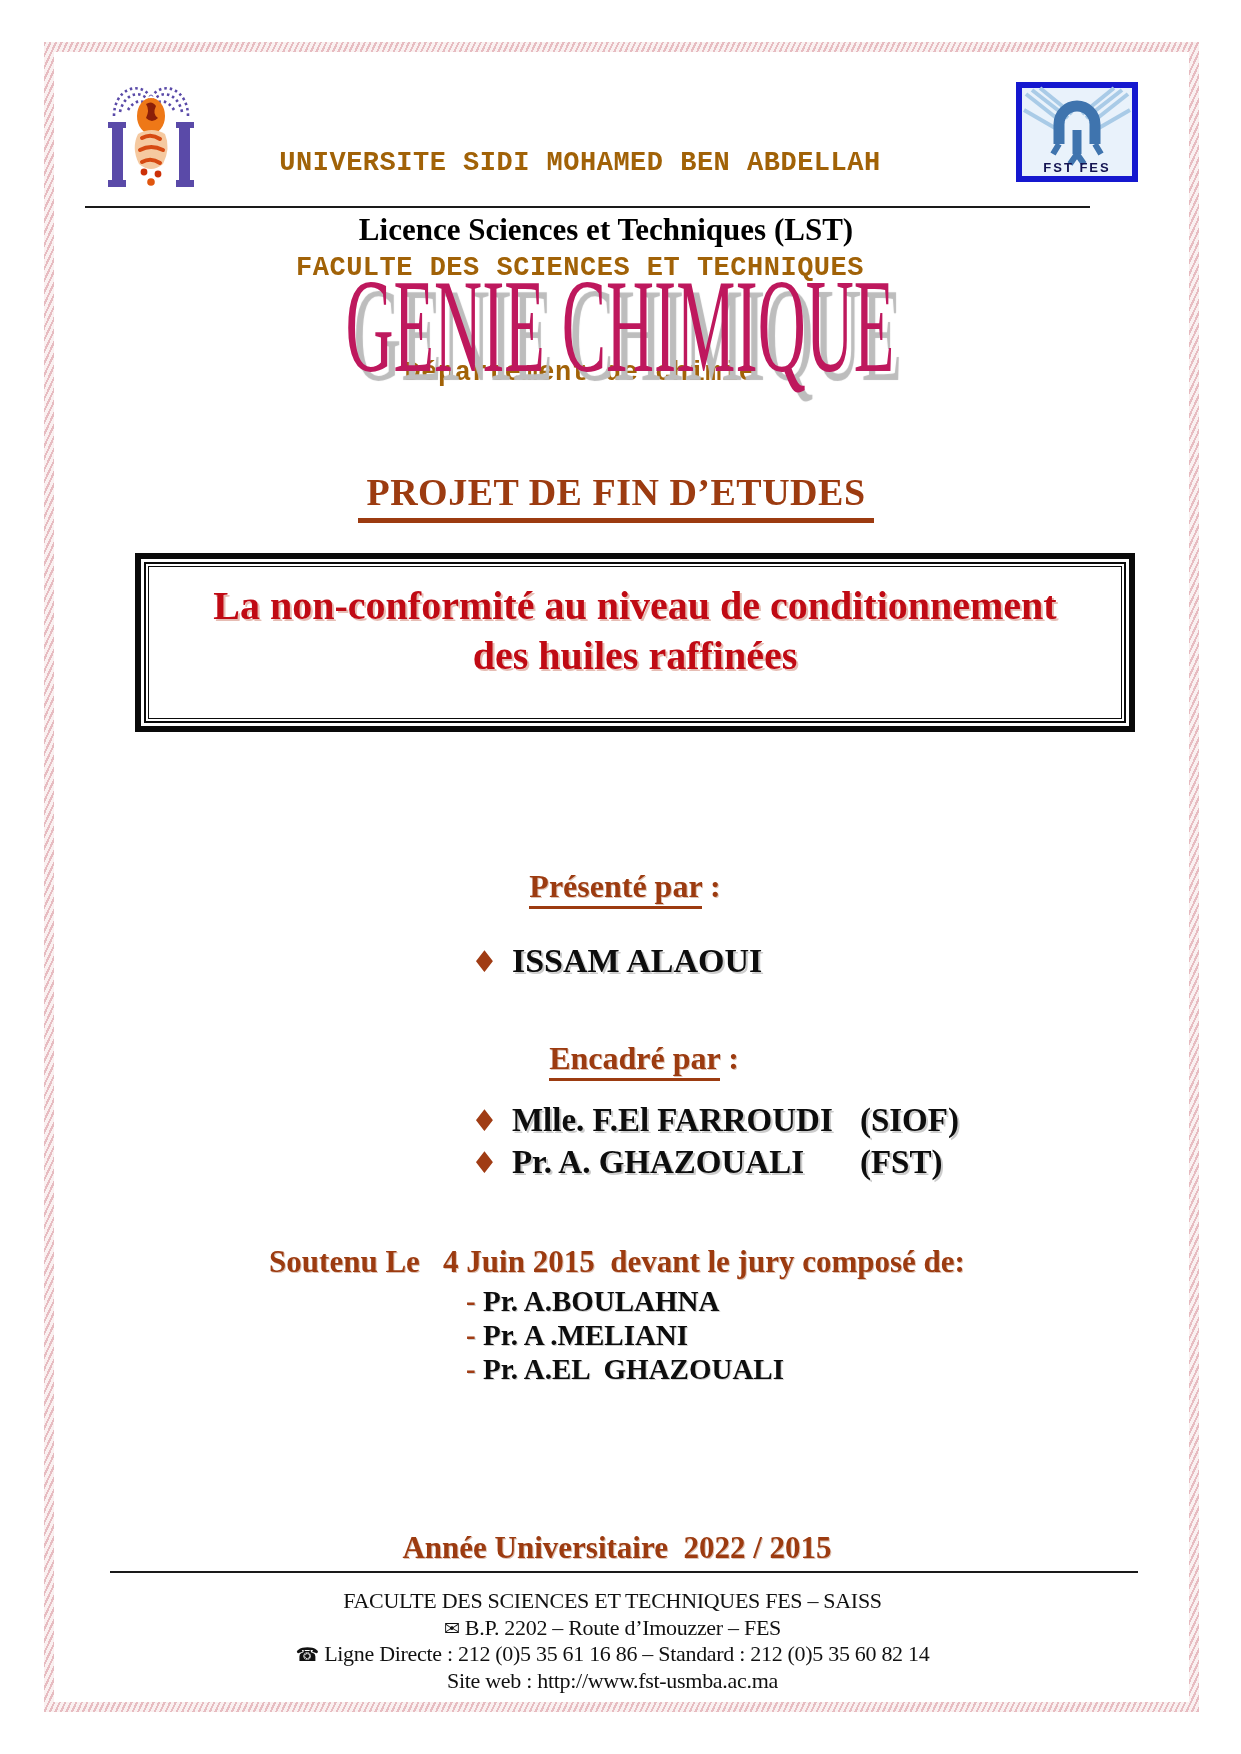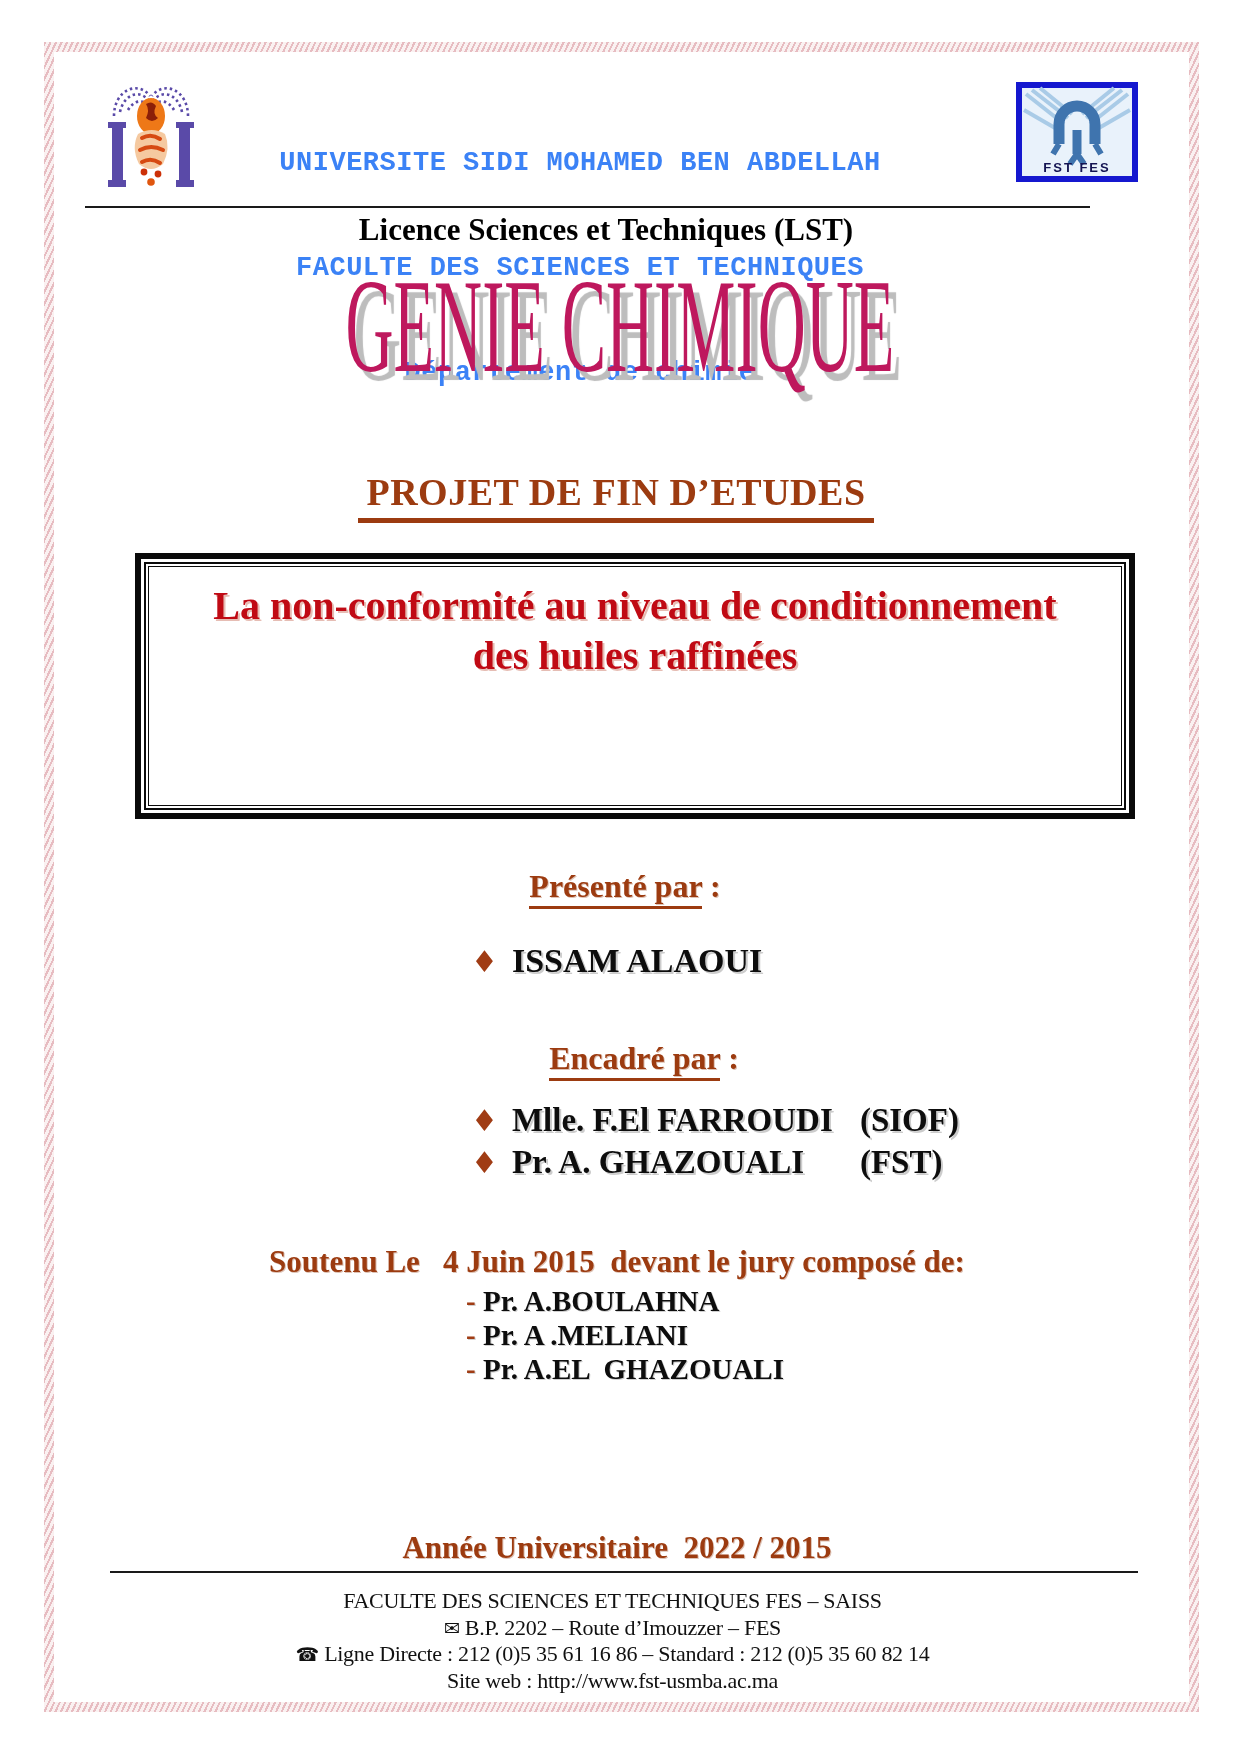--- a/index.html
+++ b/index.html
@@ -20,21 +20,21 @@
   }
   .content{position:absolute;inset:0;z-index:1;}
 
   
   .emblem-left{position:absolute;left:100px;top:72px;width:102px;height:136px;}
   .logo-right{position:absolute;left:1016px;top:82px;width:122px;height:100px;}
   .header-text{
     position:absolute;left:250px;top:76px;width:660px;
     text-align:center;
     font-family:"Liberation Mono","DejaVu Sans Mono",monospace;
-    font-weight:bold;font-size:27px;line-height:35px;color:#3b82f6;
+    font-weight:bold;font-size:27px;line-height:35px;color:#a16207;
     letter-spacing:.5px;white-space:pre;
   }
   .header-divider{
     position:absolute;left:85px;top:206px;width:1005px;height:0;
     border-top:2px solid #1a1a1a;
   }
 
   
   .lst-heading{
     position:absolute;left:0;top:212px;width:1212px;text-align:center;
@@ -59,21 +59,21 @@
   .projet .txt{
     display:inline-block;
     font-size:38px;font-weight:bold;color:#9c3b10;
     border-bottom:5px solid #9c3b10;
     padding:0 8px 4px 8px;
     letter-spacing:.5px;
   }
 
   
   .title-box{
-    position:absolute;left:135px;top:553px;width:1000px;height:266px;
+    position:absolute;left:135px;top:553px;width:1000px;height:179px;
     border:6px solid #0a0a0a;background:#fff;
     box-sizing:border-box;
   }
   .title-box-mid{
     position:absolute;inset:3px;border:2px solid #0a0a0a;
   }
   .title-box-inner{
     position:absolute;inset:2px;border:1px solid #0a0a0a;
     text-align:center;padding-top:14px;
   }

